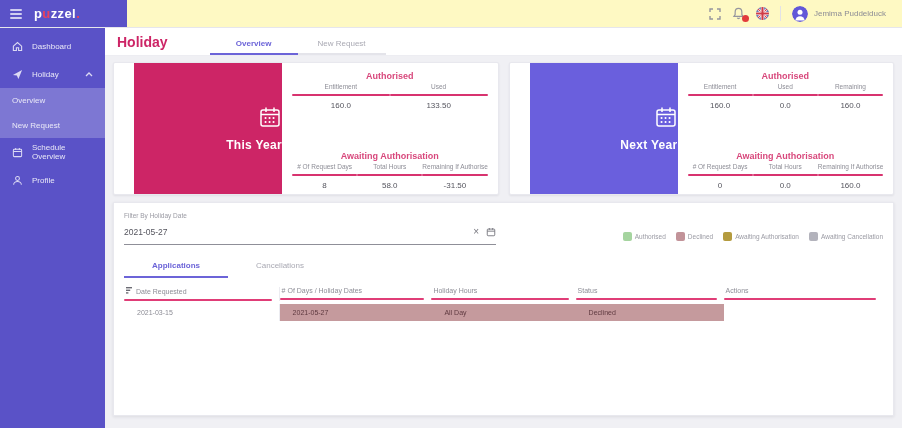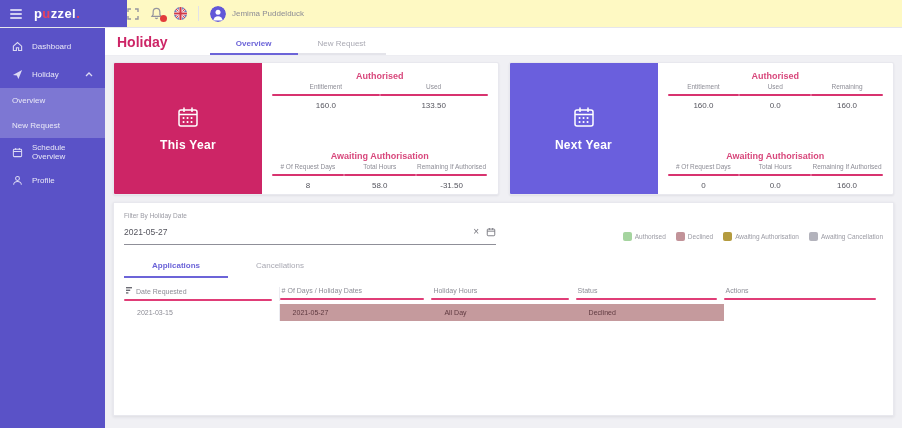--- a/index.html
+++ b/index.html
@@ -8,21 +8,21 @@
   body { font-family: "Liberation Sans", sans-serif; background:#ddd; }
   .screen { width:902px; height:428px; background:#f0f0f4; overflow:hidden; display:flex; flex-direction:column; position:relative; }
 
   
   .topbar { height:28px; flex:0 0 auto; display:flex; background:#fef9c3; border-bottom:1px solid #e6e6ec; }
   .topbar-left { width:127px; flex:0 0 auto; background:#5a52c7; display:flex; align-items:center; gap:12px; padding:0 10px; }
   .hamburger { width:12px; display:flex; flex-direction:column; gap:2px; cursor:pointer; }
   .hamburger span { height:2px; background:#cfcdf0; border-radius:1px; }
   .logo { color:#ffffff; font-weight:bold; font-size:13px; letter-spacing:.4px; }
   .logo .accent, .logo .dot { color:#e8415e; }
-  .topbar-right { flex:1; display:flex; align-items:center; justify-content:flex-start; gap:11px; padding-right:8px; }
+  .topbar-right { flex:1; display:flex; align-items:center; justify-content:flex-end; gap:11px; padding-right:16px; }
   .tico { display:flex; align-items:center; position:relative; cursor:pointer; }
   .badge { position:absolute; right:-4px; bottom:-2px; width:7px; height:7px; border-radius:50%; background:#e23b3b; }
   .tdivider { width:1px; height:15px; background:#e2e2e8; }
   .user { display:flex; align-items:center; gap:6px; cursor:pointer; }
   .user-name { font-size:8px; color:#8c8c95; }
 
   
   .bodyrow { flex:1; display:flex; min-height:0; }
   .sidebar { width:105px; flex:0 0 auto; background:#5a52c7; color:#e9e8f7; font-size:8px; padding-top:4px; }
   .side-item { display:flex; align-items:center; gap:9px; height:28px; padding:0 12px; cursor:pointer; }
@@ -36,21 +36,21 @@
   .page-title { color:#cd2566; font-size:14px; font-weight:bold; margin:0 0 5px 0; }
   .page-tabs { display:flex; margin-left:42px; }
   .page-tab { width:88px; text-align:center; font-size:8px; color:#a9a9b3; padding-bottom:5px; border-bottom:2px solid #e4e4ea; cursor:pointer; }
   .page-tab.active { color:#6c64d8; border-bottom-color:#6c64d8; font-weight:bold; }
 
   .content { flex:1; min-height:0; padding:6px 8px 12px; display:flex; flex-direction:column; gap:7px; }
 
   
   .cards { display:flex; gap:10px; flex:0 0 auto; }
   .card { flex:1; height:133px; background:#ffffff; border:1px solid #e8e8ee; border-radius:2px; box-shadow:0 1px 2px rgba(40,40,60,.08); display:flex; overflow:hidden; }
-  .card-block { width:148px; flex:0 0 auto; display:flex; flex-direction:column; align-items:center; justify-content:center; gap:9px; color:#fff; }
+  .card-block { width:148px; flex:0 0 auto; display:flex; flex-direction:column; align-items:flex-end; justify-content:center; gap:9px; color:#fff;margin-left:20px; }
   .card-block .blabel { font-size:12px; font-weight:bold; letter-spacing:.3px; }
   .card-stats { flex:1; padding:7px 10px 4px; display:flex; flex-direction:column; justify-content:space-between; }
   .sec-title { color:#d8487c; font-size:9px; font-weight:bold; text-align:center; margin:1px 0 2px; }
   .stat-row { display:flex; }
   .stat { flex:1; text-align:center; min-width:0; }
   .stat .lbl { font-size:6.5px; color:#8d8d96; padding-bottom:4px; white-space:nowrap; overflow:hidden; }
   .stat .bar { height:2px; background:#d8336f; border-radius:1px; }
   .stat .val { font-size:8px; color:#55555e; padding-top:5px; }
 
   

